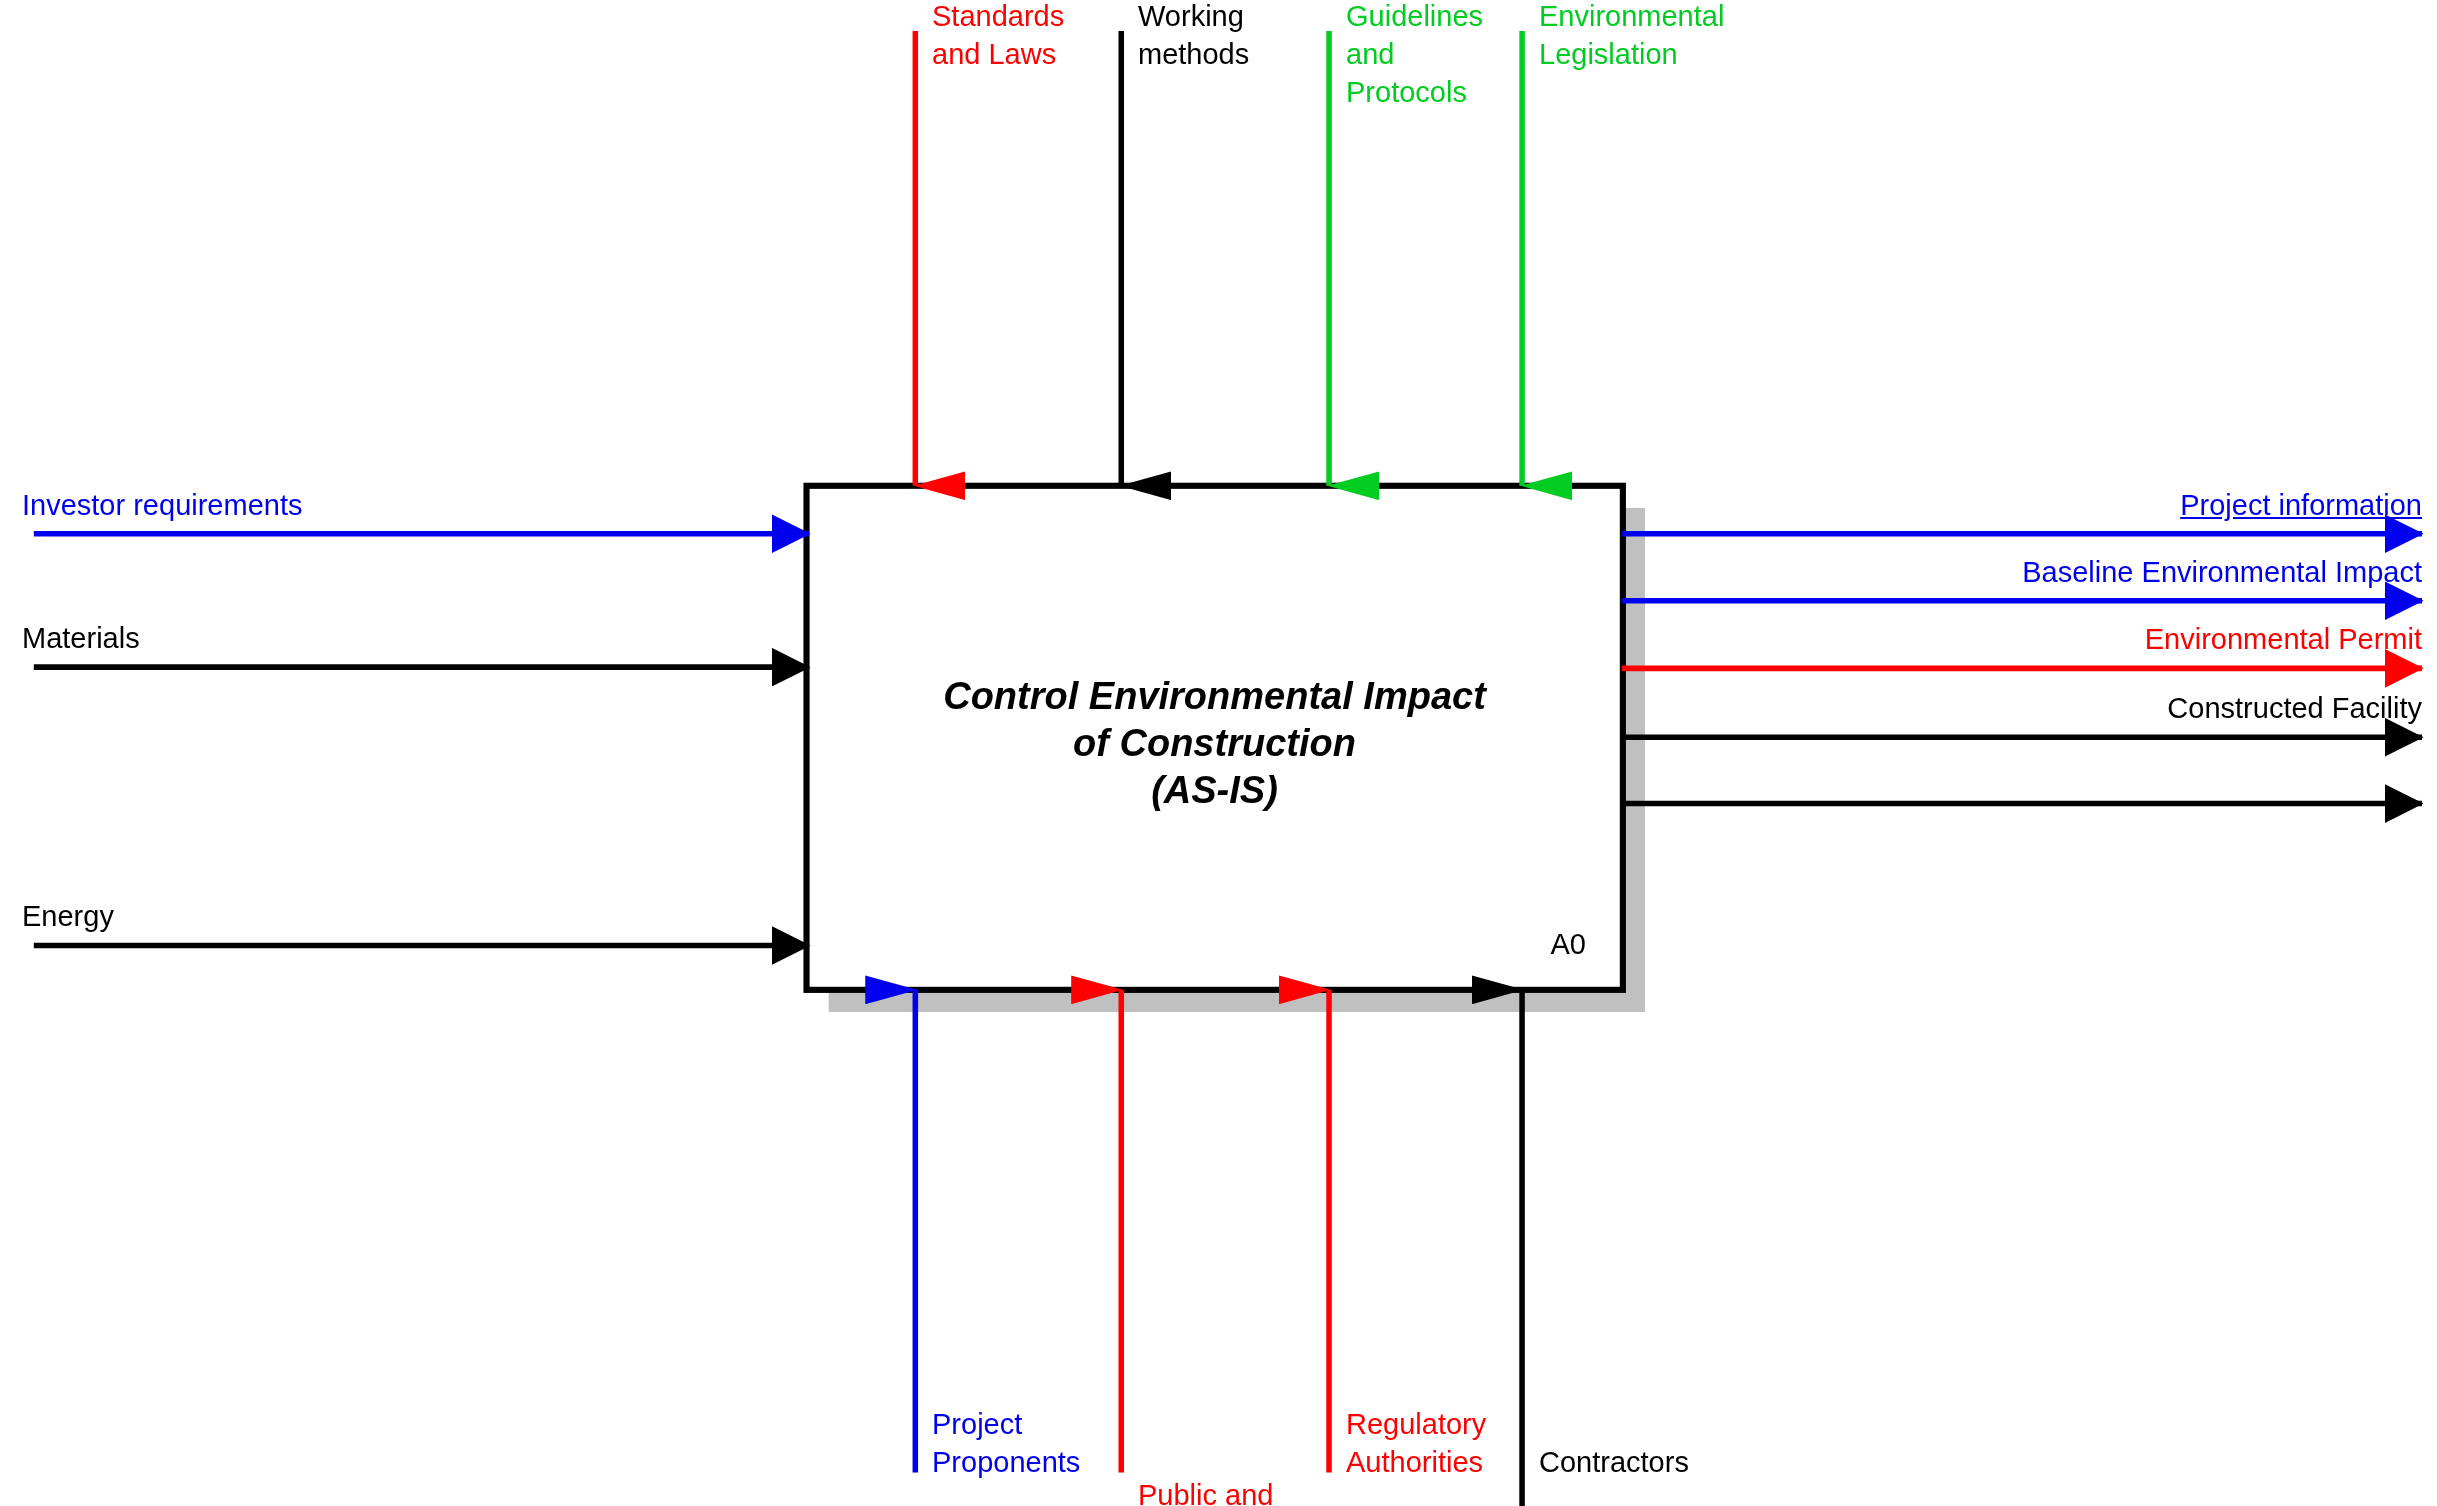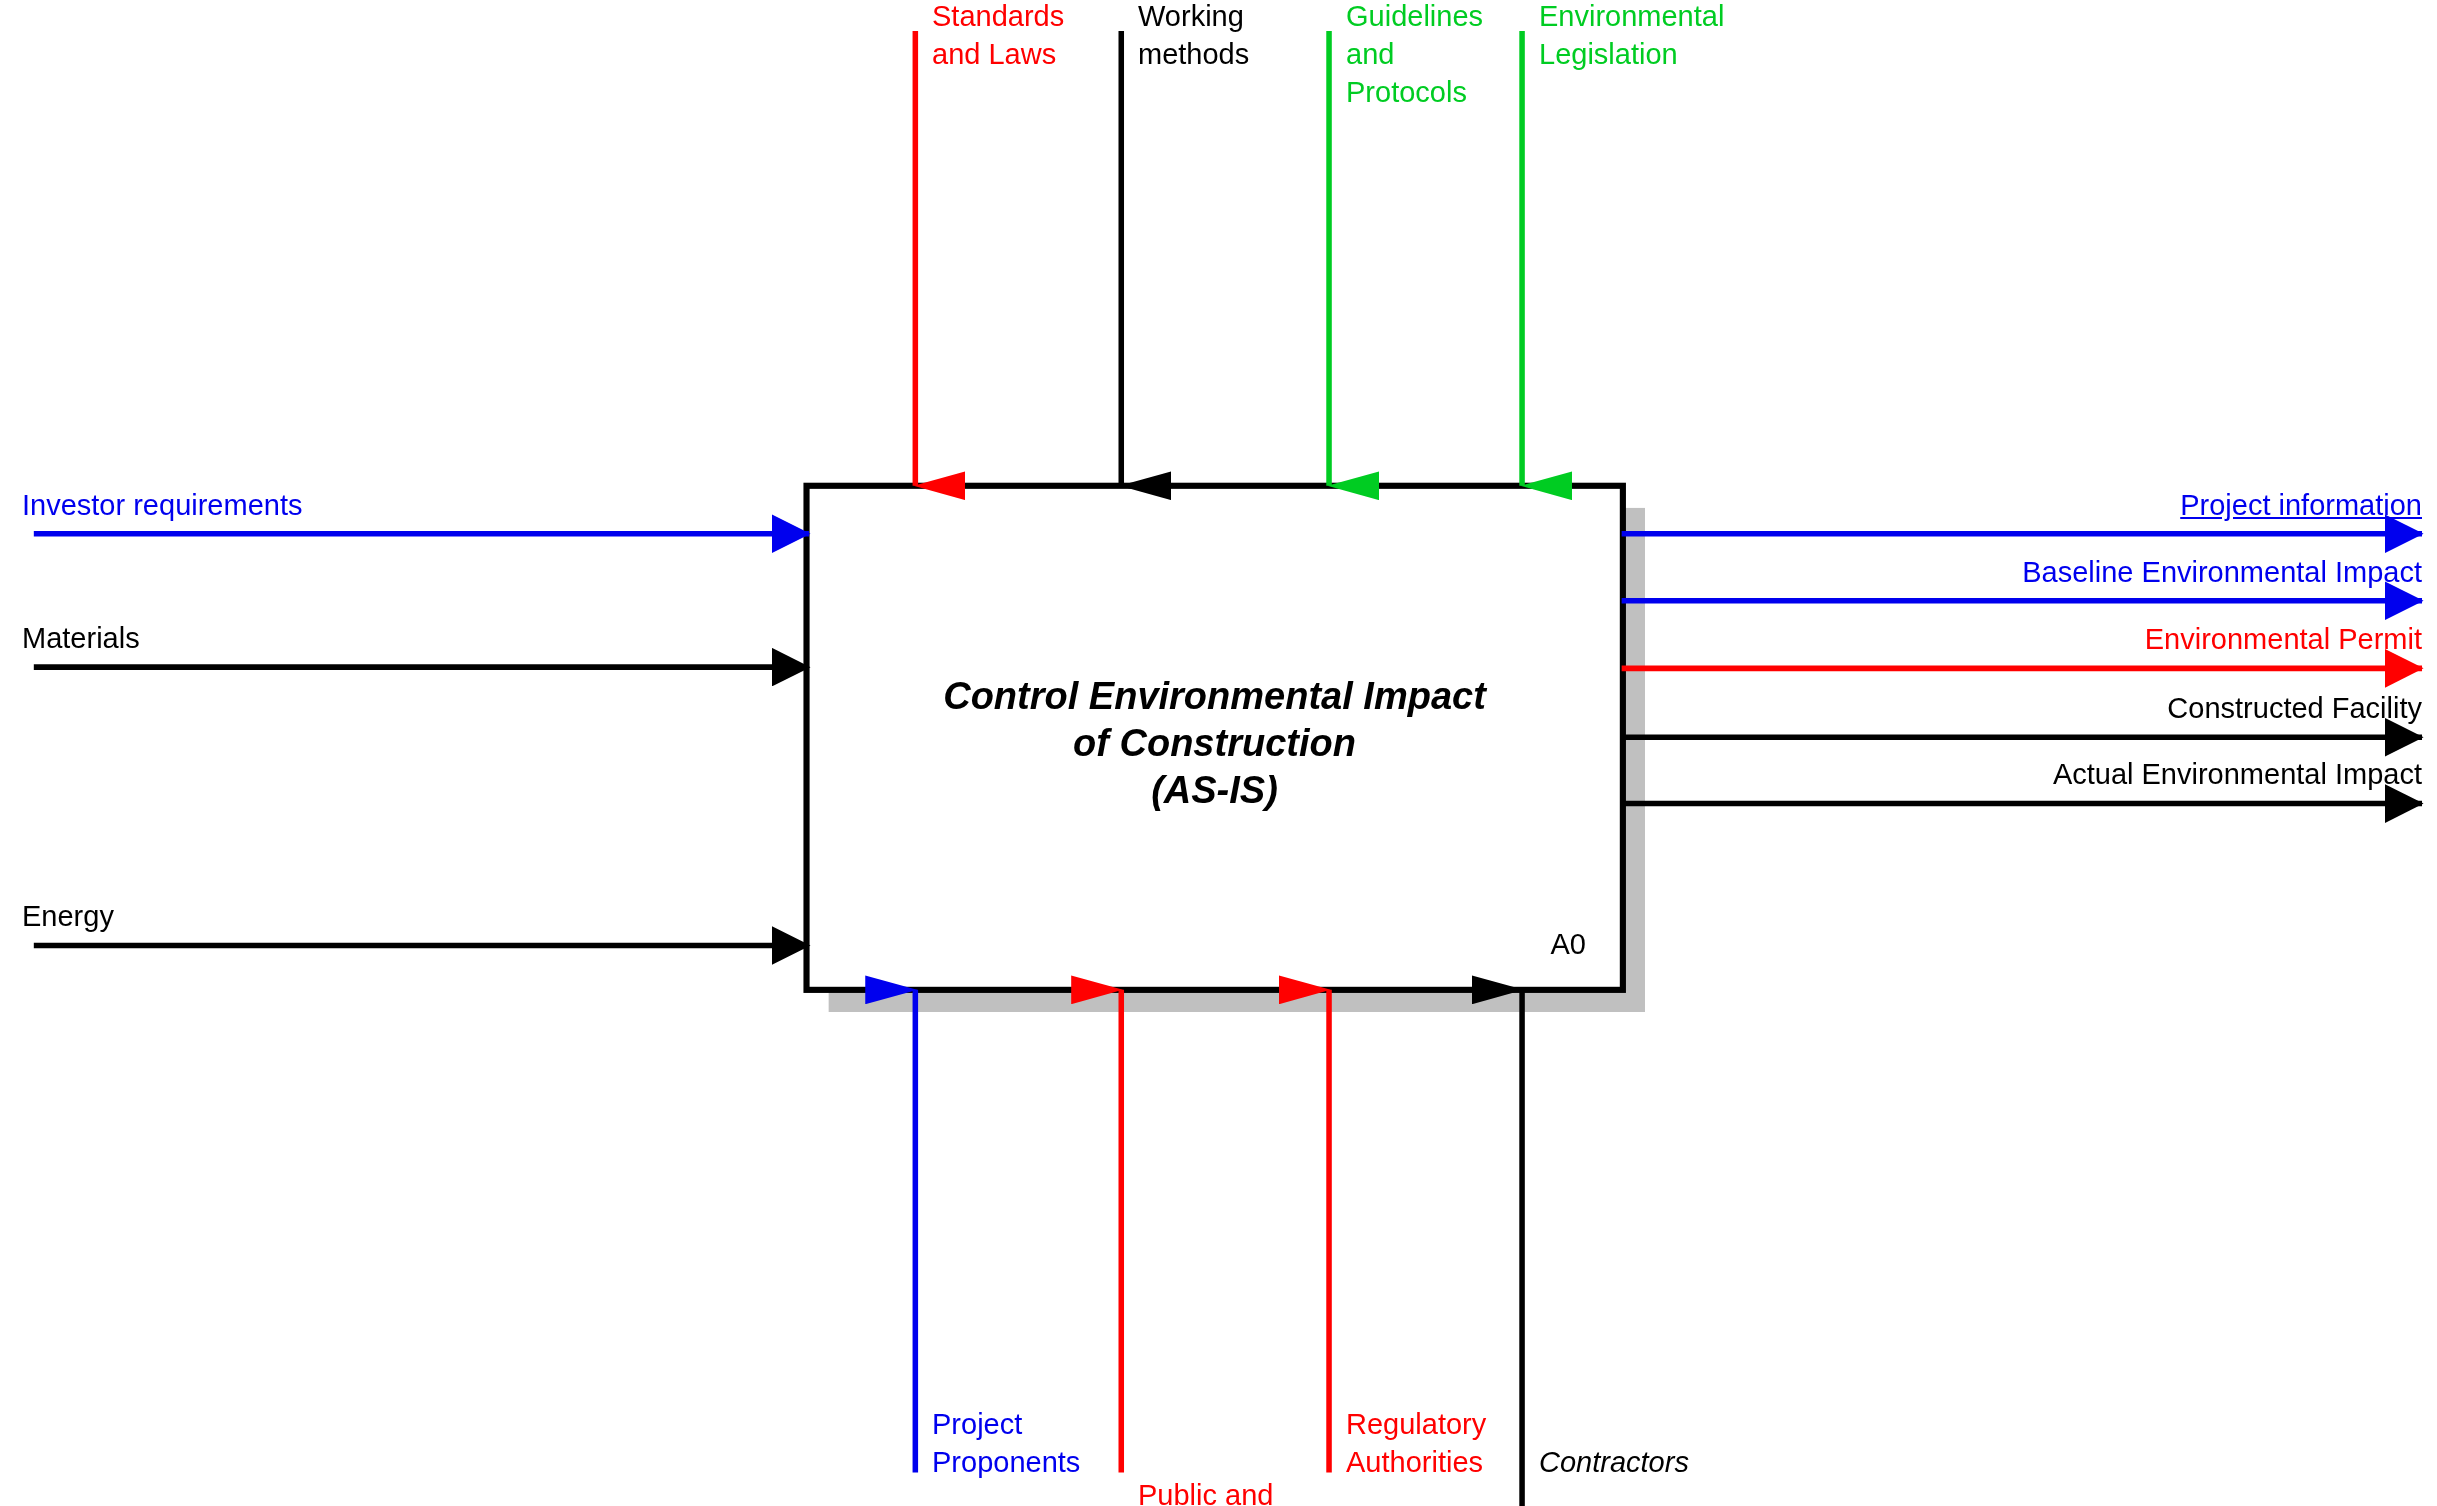--- a/index.html
+++ b/index.html
@@ -143,27 +143,26 @@
   <div class="lbl black" style="left:22px; top:897px;">Energy</div>
 
   <div class="lbl blue right" style="left:1684px; top:486px; width:738px;text-decoration:underline;">Project information</div>
 
   <div class="lbl blue right" style="left:1684px; top:553px; width:738px;">Baseline Environmental Impact</div>
 
   <div class="lbl red right" style="left:1684px; top:620px; width:738px;">Environmental Permit</div>
 
   <div class="lbl black right" style="left:1684px; top:689px; width:738px;">Constructed Facility</div>
 
-  <div class="lbl black right" style="left:1684px; top:755px; width:738px;">Actual Environmental Impact</div>
 
   <div class="lbl blue" style="left:932px; top:1405px; width:197px;">Project
 Proponents</div>
 
   <div class="lbl red" style="left:1138px; top:1436px; width:197px;margin-top:40px;">Public and
 Stakeholders</div>
 
   <div class="lbl red" style="left:1346px; top:1405px; width:197px;">Regulatory
 Authorities</div>
 
-  <div class="lbl black" style="left:1539px; top:1443px; width:246px;font-style:italic;">Contractors</div>
+  <div class="lbl black" style="left:1539px; top:1443px; width:246px;">Contractors</div>
 
 </div>
 
 
 </body></html>

